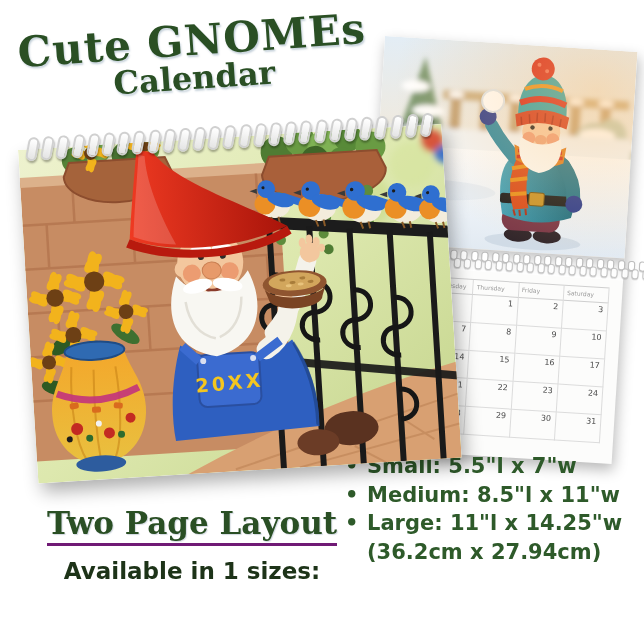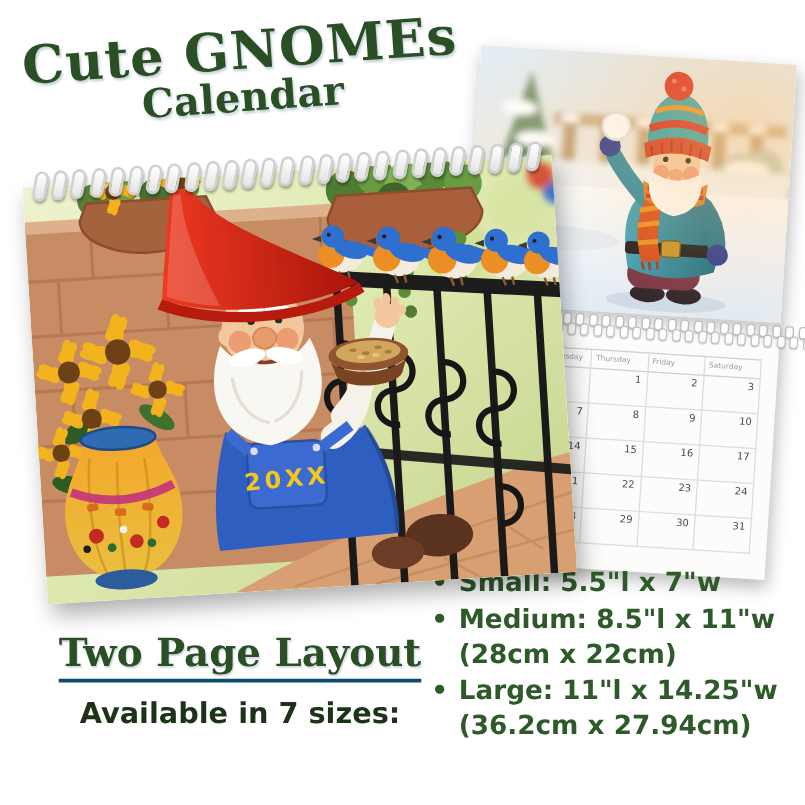--- a/index.html
+++ b/index.html
@@ -39,21 +39,21 @@
   .cover-binding{position:absolute;top:-12px;left:0;right:0;display:flex;justify-content:space-between;
                  padding:0 9px;z-index:3;}
   .loop-big{width:7px;height:20px;flex:0 0 auto;border:2px solid #d0d0d0;border-radius:6px;
             background:linear-gradient(#ffffff,#e4e4e4);transform:rotate(14deg);
             box-shadow:1px 2px 2px rgba(0,0,0,.3);}
   .cover-photo{width:424px;height:334px;overflow:hidden;}
 
   
   .footer-left{position:absolute;left:16px;top:505px;width:352px;text-align:center;z-index:30;}
   .layout-label{display:inline-block;font-family:"DejaVu Serif", serif;font-weight:bold;font-size:31px;
-                color:#2a4f24;border-bottom:3px solid #0c4a6e;padding-bottom:2px;
+                color:#2a4f24;border-bottom:3px solid #701a75;padding-bottom:2px;
                 text-shadow:1px 1px 1px rgba(130,150,170,.35);}
   .availability{margin-top:12px;font-size:23px;font-weight:bold;color:#1d3318;}
 
   .size-list{position:absolute;left:345px;top:452px;width:296px;color:#2e5a2a;font-weight:bold;
              font-size:21px;line-height:28.5px;z-index:15;}
   .size-item{display:flex;}
   .bullet{width:22px;flex:0 0 auto;font-size:21px;}
   .size-text{flex:1;}
 </style>
 </head>
@@ -547,35 +547,34 @@
     </div>
   </div>
 
   <div class="title">
     <div class="t1">Cute GNOMEs</div>
     <div class="t2">Calendar</div>
   </div>
 
   <div class="footer-left">
     <div><span class="layout-label">Two Page Layout</span></div>
-    <div class="availability">Available in 7 sizes:</div>
+    <div class="availability">Available in 1 sizes:</div>
   </div>
 
   <div class="size-list">
     <div class="size-item">
       <span class="bullet">•</span>
       <span class="size-text">
         <div>Small: 5.5"l x 7"w</div>
       </span>
     </div>
     <div class="size-item">
       <span class="bullet">•</span>
       <span class="size-text">
         <div>Medium: 8.5"l x 11"w</div>
-        <div>(28cm x 22cm)</div>
       </span>
     </div>
     <div class="size-item">
       <span class="bullet">•</span>
       <span class="size-text">
         <div>Large: 11"l x 14.25"w</div>
         <div>(36.2cm x 27.94cm)</div>
       </span>
     </div>
   </div>

